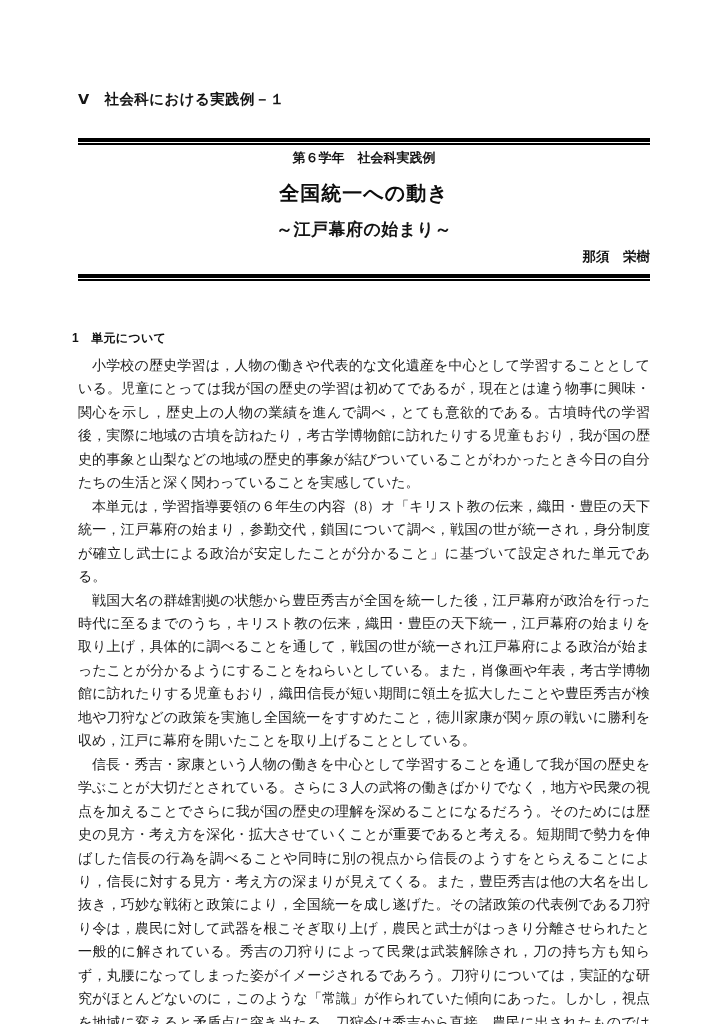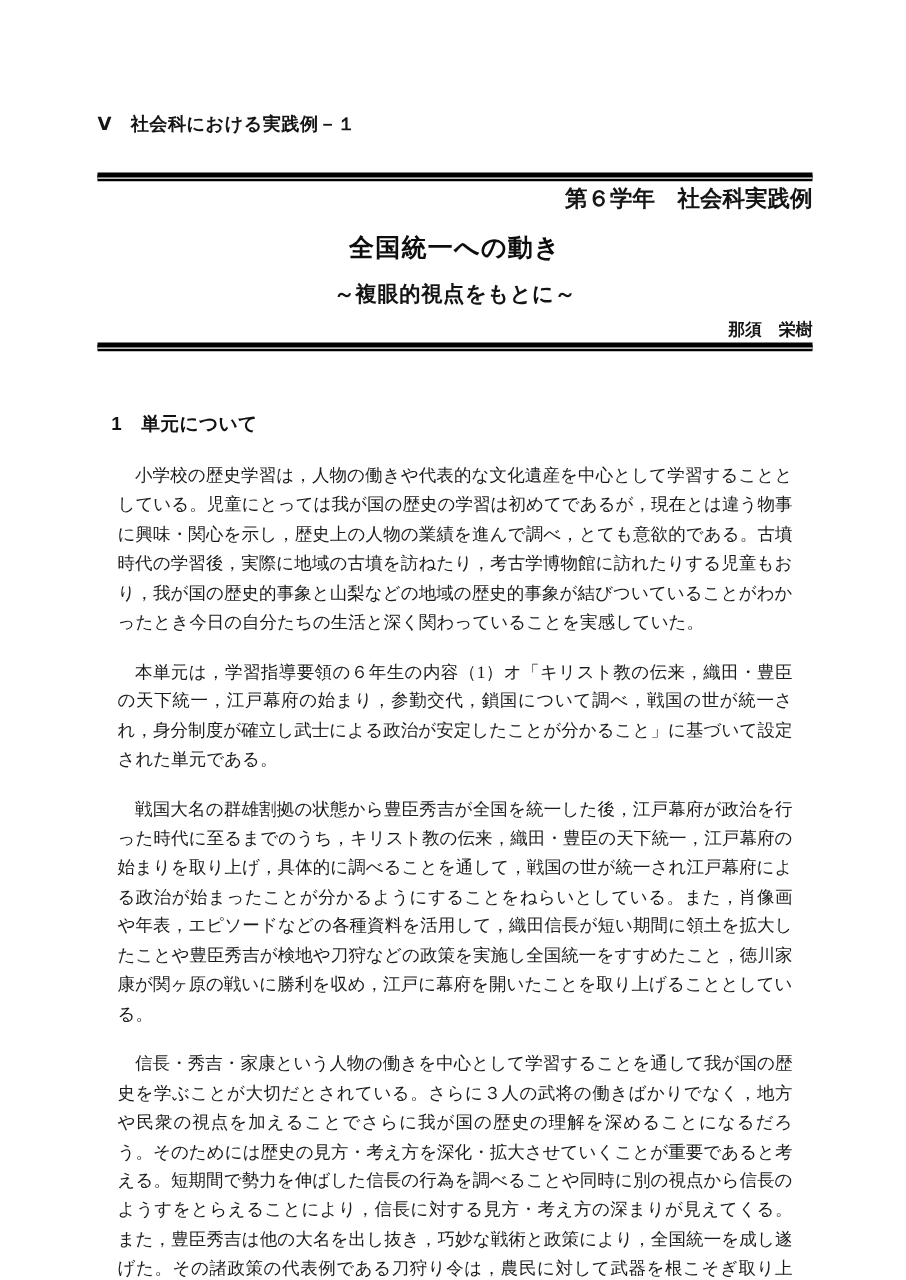--- a/index.html
+++ b/index.html
@@ -59,27 +59,26 @@
   }
 
   .title-block {
     position: absolute;
     left: 78px;
     top: 150px;
     width: 572px;
     text-align: center;
   }
   .kicker {
-    font-family: Liberation Mono, monospace;
-    font-size: 18px;
+    font-family: Liberation Serif, serif;
+    font-size: 13px;
     font-weight: 600;
     color: #151515;
     white-space: pre;
     line-height: 1.3;
-    text-align: right;
   }
   .main-title {
     font-family: "Liberation Sans", "DejaVu Sans", sans-serif;
     font-size: 20px;
     font-weight: 700;
     letter-spacing: 1px;
     margin-top: 14px;
     color: #0d0d0d;
     white-space: pre;
     line-height: 1.25;
@@ -101,70 +100,70 @@
     margin-top: 9px;
     color: #151515;
     white-space: pre;
     line-height: 1.25;
     text-align: right;
   }
 
   
   .section-heading {
     position: absolute;
-    left: 89px;
+    left: 72px;
     top: 330px;
     font-family: "Liberation Sans", "DejaVu Sans", sans-serif;
-    font-size: 15px;
+    font-size: 12px;
     font-weight: 700;
     letter-spacing: 0.3px;
     color: #121212;
     white-space: pre;
   }
 
   
   .body-text {
     position: absolute;
     left: 78px;
     top: 354px;
     width: 572px;
     font-size: 14px;
     line-height: 23.45px;
     text-align: justify;
     text-justify: inter-character;
     color: #1b1b1b;
   }
   .body-text p {
-    margin: 16px;
+    margin: 0;
     text-indent: 1em;
     text-align: justify;
     text-justify: inter-character;
   }
 </style>
 </head>
 <body>
 
 <div class="page">
 
   <div class="running-head">Ⅴ　社会科における実践例－１</div>
 
   <div class="rule rule-top"></div>
 
   <div class="title-block">
     <div class="kicker">第６学年　社会科実践例</div>
     <div class="main-title">全国統一への動き</div>
-    <div class="subtitle">～複眼的視点をもとに～</div>
+    <div class="subtitle">～江戸幕府の始まり～</div>
     <div class="author">那須　栄樹</div>
   </div>
 
   <div class="rule rule-bottom"></div>
 
   <div class="section-heading">1　単元について</div>
 
   <div class="body-text">
     <p>小学校の歴史学習は，人物の働きや代表的な文化遺産を中心として学習することとしている。児童にとっては我が国の歴史の学習は初めてであるが，現在とは違う物事に興味・関心を示し，歴史上の人物の業績を進んで調べ，とても意欲的である。古墳時代の学習後，実際に地域の古墳を訪ねたり，考古学博物館に訪れたりする児童もおり，我が国の歴史的事象と山梨などの地域の歴史的事象が結びついていることがわかったとき今日の自分たちの生活と深く関わっていることを実感していた。</p>
-    <p>本単元は，学習指導要領の６年生の内容（1）オ「キリスト教の伝来，織田・豊臣の天下統一，江戸幕府の始まり，参勤交代，鎖国について調べ，戦国の世が統一され，身分制度が確立し武士による政治が安定したことが分かること」に基づいて設定された単元である。</p>
-    <p>戦国大名の群雄割拠の状態から豊臣秀吉が全国を統一した後，江戸幕府が政治を行った時代に至るまでのうち，キリスト教の伝来，織田・豊臣の天下統一，江戸幕府の始まりを取り上げ，具体的に調べることを通して，戦国の世が統一され江戸幕府による政治が始まったことが分かるようにすることをねらいとしている。また，肖像画や年表，エピソードなどの各種資料を活用して，織田信長が短い期間に領土を拡大したことや豊臣秀吉が検地や刀狩などの政策を実施し全国統一をすすめたこと，徳川家康が関ヶ原の戦いに勝利を収め，江戸に幕府を開いたことを取り上げることとしている。</p>
+    <p>本単元は，学習指導要領の６年生の内容（8）オ「キリスト教の伝来，織田・豊臣の天下統一，江戸幕府の始まり，参勤交代，鎖国について調べ，戦国の世が統一され，身分制度が確立し武士による政治が安定したことが分かること」に基づいて設定された単元である。</p>
+    <p>戦国大名の群雄割拠の状態から豊臣秀吉が全国を統一した後，江戸幕府が政治を行った時代に至るまでのうち，キリスト教の伝来，織田・豊臣の天下統一，江戸幕府の始まりを取り上げ，具体的に調べることを通して，戦国の世が統一され江戸幕府による政治が始まったことが分かるようにすることをねらいとしている。また，肖像画や年表，考古学博物館に訪れたりする児童もおり，織田信長が短い期間に領土を拡大したことや豊臣秀吉が検地や刀狩などの政策を実施し全国統一をすすめたこと，徳川家康が関ヶ原の戦いに勝利を収め，江戸に幕府を開いたことを取り上げることとしている。</p>
     <p>信長・秀吉・家康という人物の働きを中心として学習することを通して我が国の歴史を学ぶことが大切だとされている。さらに３人の武将の働きばかりでなく，地方や民衆の視点を加えることでさらに我が国の歴史の理解を深めることになるだろう。そのためには歴史の見方・考え方を深化・拡大させていくことが重要であると考える。短期間で勢力を伸ばした信長の行為を調べることや同時に別の視点から信長のようすをとらえることにより，信長に対する見方・考え方の深まりが見えてくる。また，豊臣秀吉は他の大名を出し抜き，巧妙な戦術と政策により，全国統一を成し遂げた。その諸政策の代表例である刀狩り令は，農民に対して武器を根こそぎ取り上げ，農民と武士がはっきり分離させられたと一般的に解されている。秀吉の刀狩りによって民衆は武装解除され，刀の持ち方も知らず，丸腰になってしまった姿がイメージされるであろう。刀狩りについては，実証的な研究がほとんどないのに，このような「常識」が作られていた傾向にあった。しかし，視点を地域に変えると矛盾点に突き当たる。刀狩令は秀吉から直接，農民に出されたものではなく，大名に対して出されたものである。また甲斐の国などのようすは今までの常識とは違っていたようである。『刀狩り』の著者藤木久志氏は，史料調査を重ねて，秀吉以後の近世の民衆たちが，大量の武器を所持して農具として使いこなしていたという興味ぶかい事実が分かったという。</p>
 
   </div>
 
 </div>
 
 </body></html>

